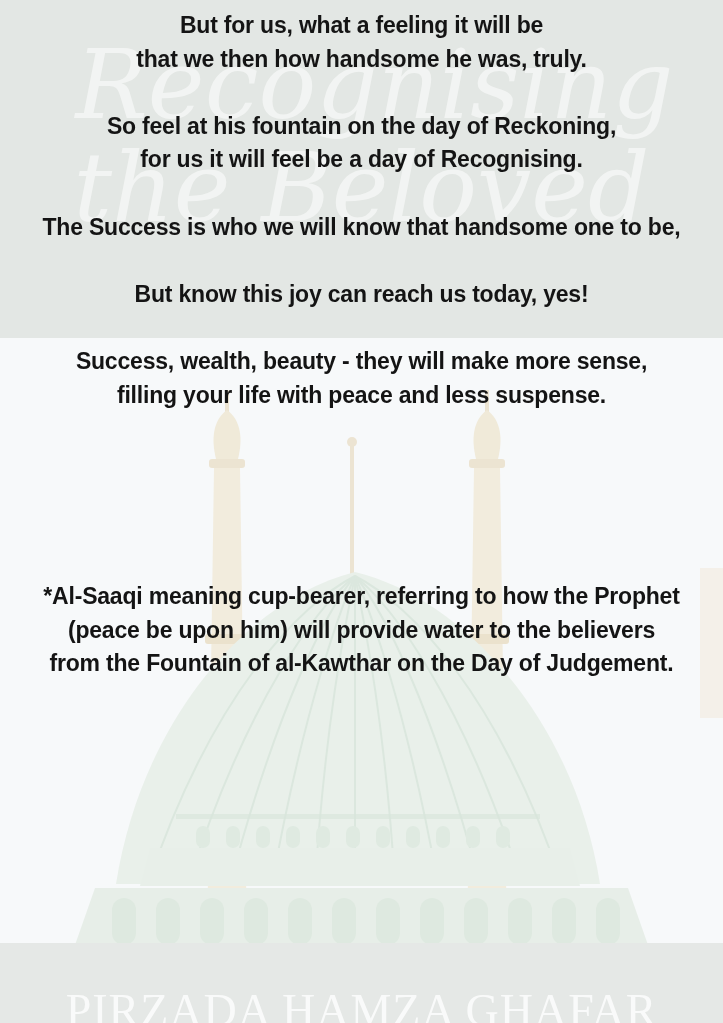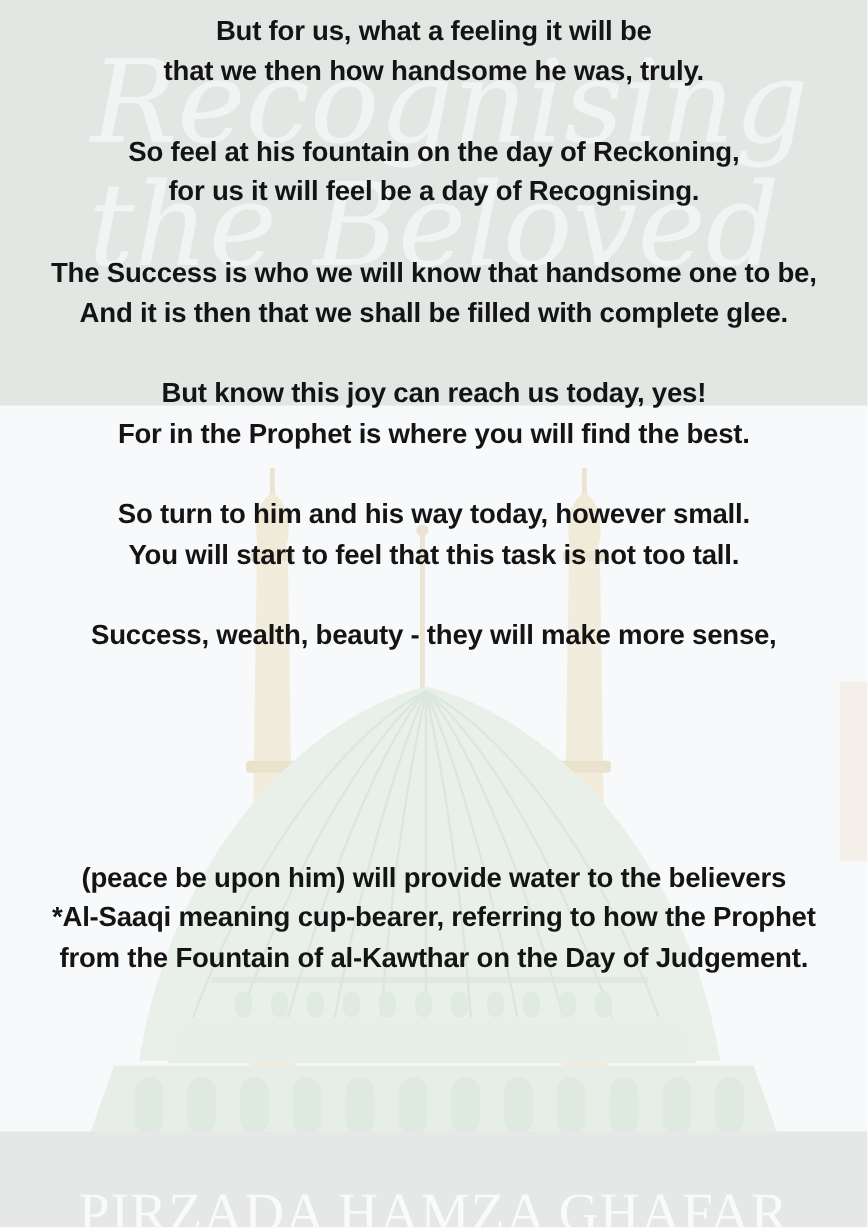--- a/index.html
+++ b/index.html
@@ -132,36 +132,31 @@
     <div class="stanza">
       <div class="pline">But for us, what a feeling it will be</div>
       <div class="pline">that we then how handsome he was, truly.</div>
     </div>
     <div class="stanza">
       <div class="pline">So feel at his fountain on the day of Reckoning,</div>
       <div class="pline">for us it will feel be a day of Recognising.</div>
     </div>
     <div class="stanza">
       <div class="pline">The Success is who we will know that handsome one to be,</div>
-      <div class="pline">And it is then that we shall be filled with complete glee.</div>
     </div>
     <div class="stanza">
       <div class="pline">But know this joy can reach us today, yes!</div>
-      <div class="pline">For in the Prophet is where you will find the best.</div>
-    </div>
-    <div class="stanza">
-      <div class="pline">So turn to him and his way today, however small.</div>
-      <div class="pline">You will start to feel that this task is not too tall.</div>
     </div>
     <div class="stanza">
       <div class="pline">Success, wealth, beauty - they will make more sense,</div>
+      <div class="pline">filling your life with peace and less suspense.</div>
     </div>
     <div class="footnote">
+      <div class="fline">*Al-Saaqi meaning cup-bearer, referring to how the Prophet</div>
       <div class="fline">(peace be upon him) will provide water to the believers</div>
-      <div class="fline">*Al-Saaqi meaning cup-bearer, referring to how the Prophet</div>
       <div class="fline">from the Fountain of al-Kawthar on the Day of Judgement.</div>
     </div>
   </div>
 
   <div class="footer-band">
     <div class="author">PIRZADA HAMZA GHAFAR</div>
   </div>
 
 </div>
 

